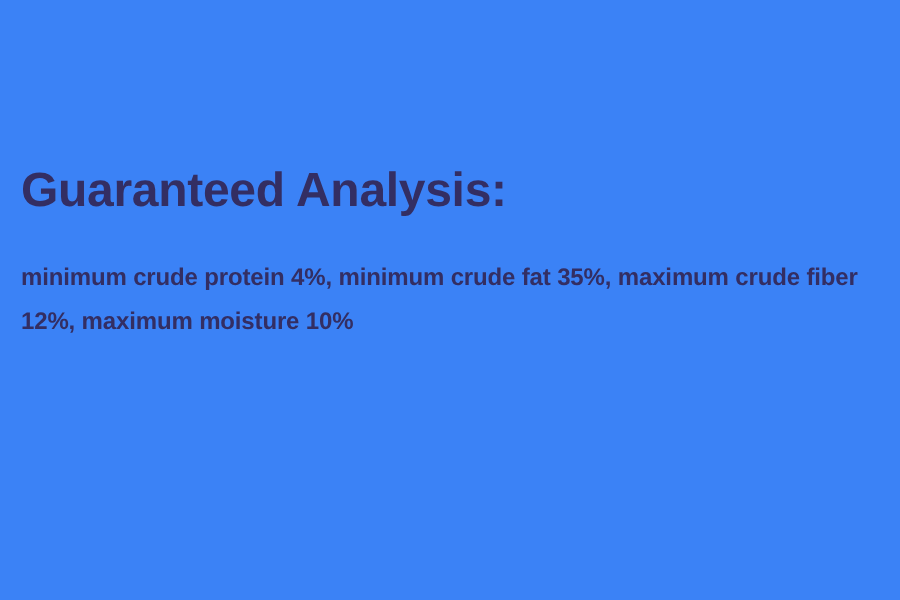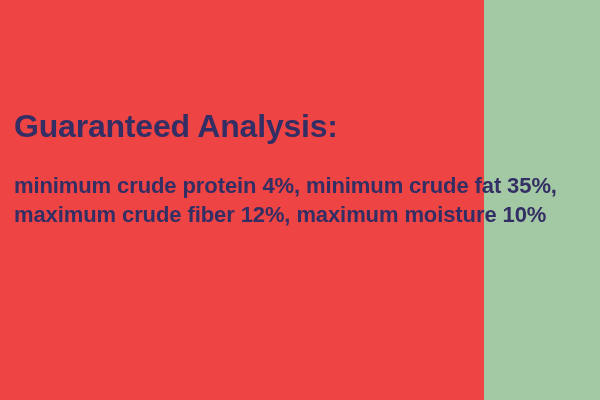--- a/index.html
+++ b/index.html
@@ -10,24 +10,24 @@
     width: 600px;
     height: 400px;
     overflow: hidden;
     background: #a3c9a4;
     font-family: "Liberation Sans", sans-serif;
     -webkit-font-smoothing: antialiased;
   }
 
   .panel {
     position: relative;
-    width: 484px;
+    width: 600px;
     height: 400px;
     box-sizing: border-box;
-    background: #ef4444;
+    background: #3b82f6;
   }
 
   .content {
     position: absolute;
     left: 14px;
     top: 104px;
     width: 586px;
   }
 
   .heading {
@@ -39,21 +39,21 @@
     line-height: 44px;
     letter-spacing: -0.2px;
     white-space: nowrap;
   }
 
   .body-text {
     margin: 0;
     padding-top: 24px;
     color: #332e63;
     font-family: "Liberation Sans", sans-serif;
-    font-size: 22px;
+    font-size: 16px;
     font-weight: bold;
     line-height: 28.5px;
     letter-spacing: -0.1px;
     width: 580px;
   }
 </style>
 </head>
 <body>
 
 <div class="panel">

